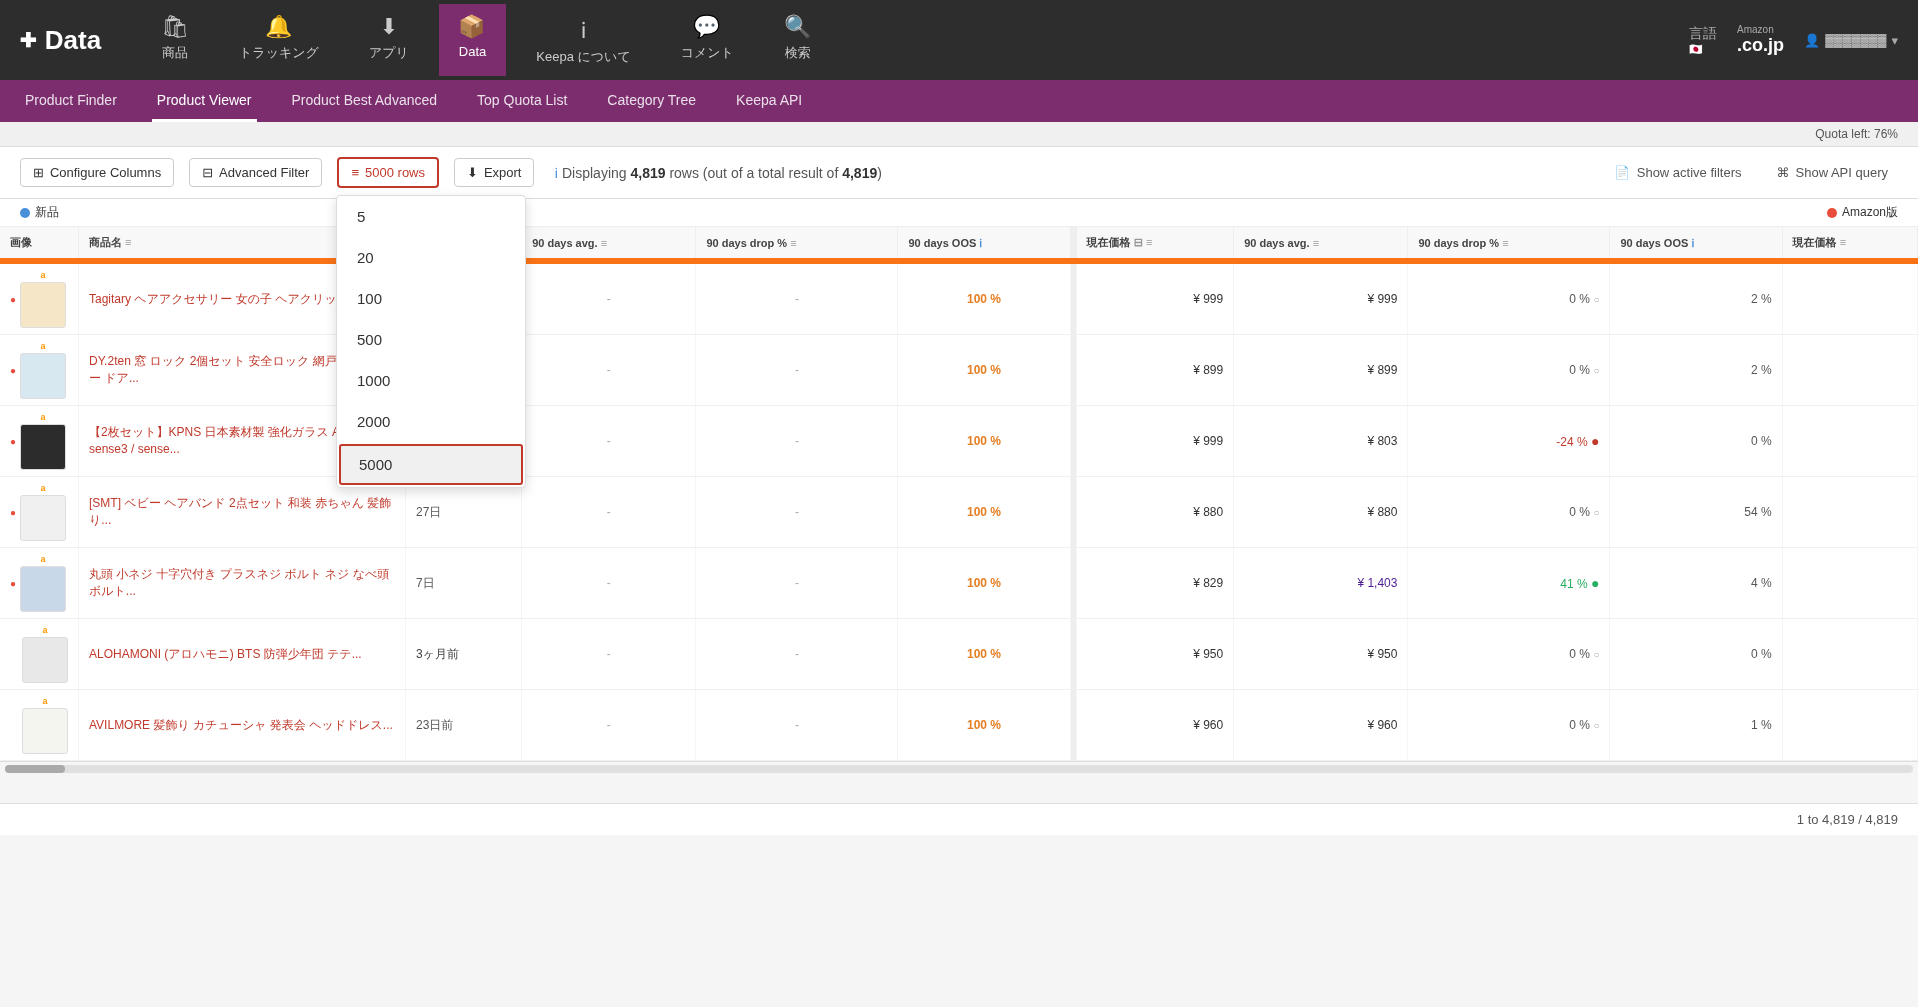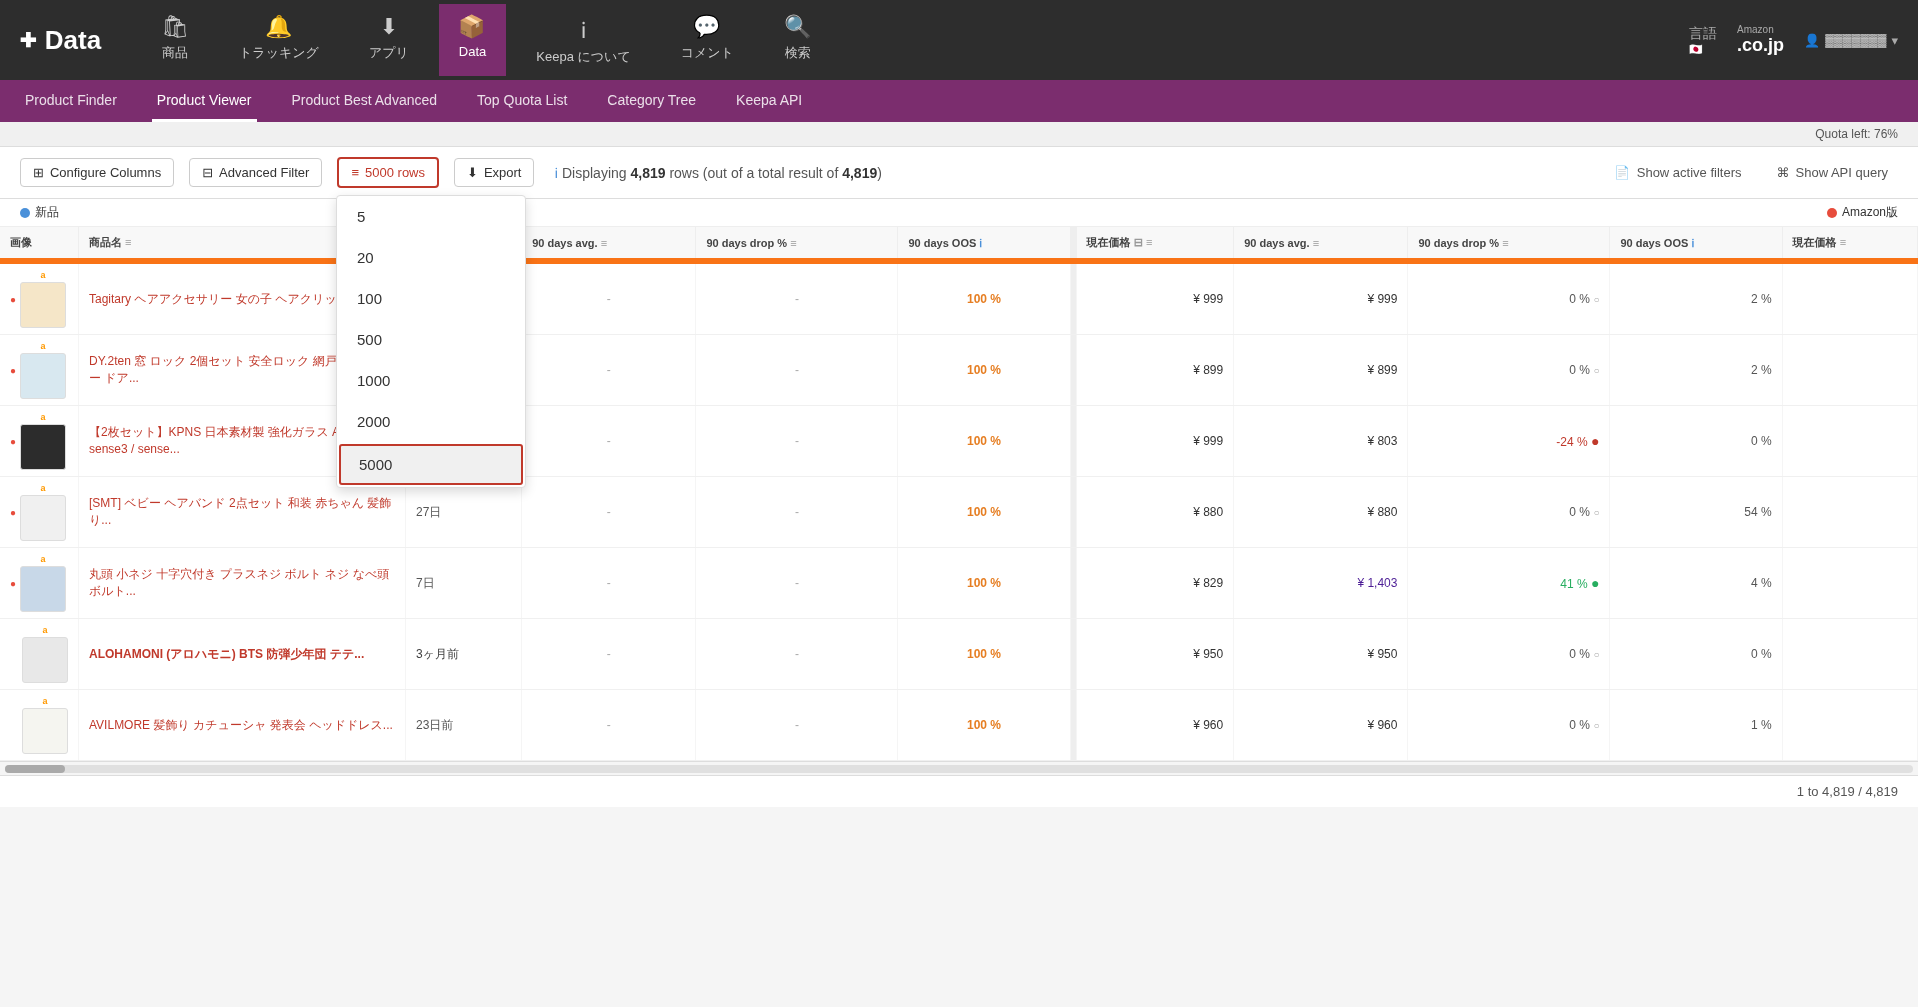--- a/index.html
+++ b/index.html
@@ -225,20 +225,21 @@
       line-height: 1.4;
     }
 
     .footer-bar {
       background: white;
       padding: 8px 20px;
       text-align: right;
       font-size: 13px;
       color: #555;
       border-top: 1px solid #ddd;
+      margin-top: 28px;
     }
 
     .scrollbar-row {
       background: #f5f5f5;
       height: 14px;
       border-top: 1px solid #ddd;
       display: flex;
       align-items: center;
       padding: 0 5px;
     }
@@ -533,21 +534,21 @@
         <tr>
           <td style="width: 70px;">
             <div style="display:flex;align-items:center;gap:4px;">
       <span style="width:8px;"></span>
       <div style="display:flex;flex-direction:column;gap:2px;align-items:center;">
         <span style="font-size:9px;color:#ff9900;font-weight:bold;">a</span>
         <div style="width:46px;height:46px;background:#e8e8e8;border-radius:3px;border:1px solid #ddd;"></div>
       </div>
     </div>
           </td>
-          <td style="max-width: 180px; font-weight: bold;"><span class="product-name">ALOHAMONI (アロハモニ) BTS 防弾少年団 テテ...</span></td>
+          <td style="max-width: 180px;"><span class="product-name">ALOHAMONI (アロハモニ) BTS 防弾少年団 テテ...</span></td>
           <td style="white-space: nowrap; color: #404040;">3ヶ月前</td>
           <td style="color: rgb(170, 170, 170); text-align: center;">-</td>
           <td style="color: rgb(170, 170, 170); text-align: center;">-</td>
           <td style="color: rgb(230, 126, 34); font-weight: bold; text-align: center;">100 %</td>
           <td style="background: rgb(238, 238, 238); width: 6px; padding: 0px;"></td>
           <td style="color: rgb(51, 51, 51); text-align: right; white-space: nowrap;">¥ 950</td>
           <td style="text-align: right; white-space: nowrap; color: rgb(51, 51, 51);">¥ 950</td>
           <td style="text-align: right; white-space: nowrap;"><span style="color:#555;">0 %</span> <span style="color:#aaa;font-size:10px;">○</span></td>
           <td style="text-align: right; color: rgb(85, 85, 85);">0 %</td>
           <td style="text-align: right; color: rgb(85, 85, 85);"></td>

